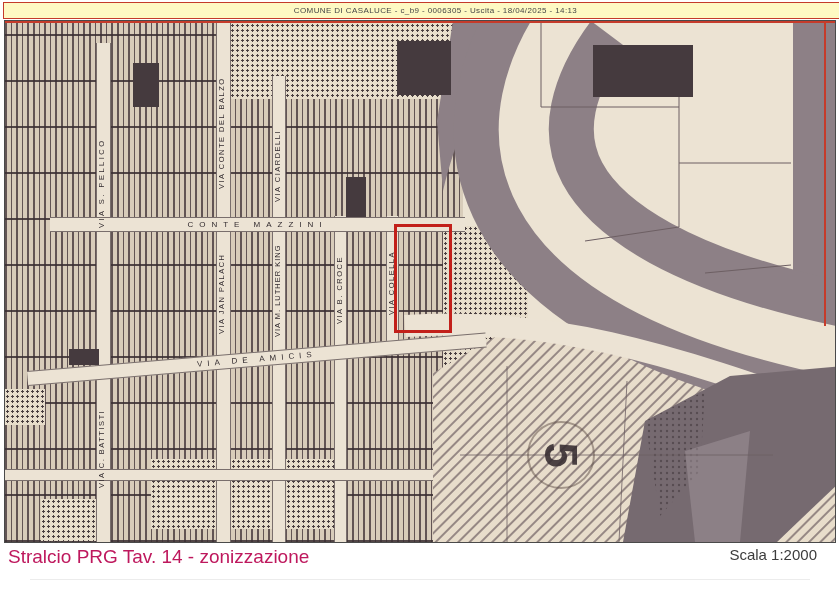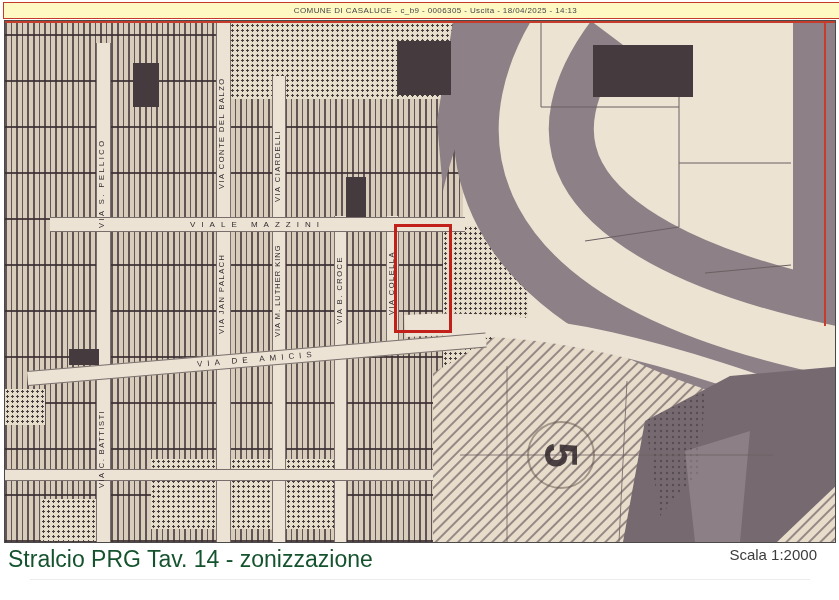--- a/index.html
+++ b/index.html
@@ -37,21 +37,21 @@
     display:flex;align-items:center;justify-content:center;
     transform:rotate(-4.8deg);transform-origin:left top;}
   .redbox{position:absolute;z-index:6;border:3px solid #c2201a;background:rgba(0,0,0,0);}
   .zone{position:absolute;z-index:5;border:2px solid rgba(95,80,72,.5);border-radius:50%;
     display:flex;align-items:center;justify-content:center;}
   .zone span{font-size:46px;font-weight:bold;color:#362c30;transform:rotate(90deg);opacity:.88;}
   .redline-top{position:absolute;z-index:7;left:0;top:0;width:100%;height:2px;background:#c63b2a;}
   .redline-right{position:absolute;z-index:7;left:819px;top:0;width:2px;height:305px;background:#c63b2a;}
 
   
-  .ftitle{position:absolute;left:8px;top:546px;font-size:23px;color:#14532d;z-index:8;}
+  .ftitle{position:absolute;left:8px;top:546px;font-size:19px;color:#be185d;z-index:8;}
   .fscale{position:absolute;right:22px;top:546px;font-size:15px;color:#3c3c3c;z-index:8;}
   .fline{position:absolute;left:30px;top:579px;width:780px;height:1px;background:#ececec;z-index:8;}
 </style>
 </head>
 <body>
 
 <div class="page">
 
   <div class="hdr">
     <span>COMUNE DI CASALUCE - c_b9 - 0006305 - Uscita - 18/04/2025 - 14:13</span>
@@ -66,21 +66,21 @@
     <div class="stip" style="left:146px;top:438px;width:185px;height:70px;"></div>
     <div class="stip" style="left:36px;top:478px;width:66px;height:42px;"></div>
     <div class="stip" style="left:0px;top:368px;width:40px;height:36px;"></div>
 
     <div class="st-v" style="left:91px;top:22px;width:13px;height:499px;"></div>
     <div class="st-v" style="left:211px;top:0px;width:13px;height:521px;"></div>
     <div class="st-v" style="left:267px;top:55px;width:12px;height:466px;"></div>
     <div class="st-v" style="left:329px;top:195px;width:11px;height:326px;"></div>
     <div class="st-v" style="left:381px;top:195px;width:11px;height:125px;"></div>
     <div class="st-h" style="left:45px;top:196px;width:415px;height:13px;">
-      <span class="hlabel">VIALE MAZZINI</span>
+      <span class="hlabel">CONTE MAZZINI</span>
     </div>
     <div class="st-h" style="left:0px;top:448px;width:455px;height:10px;"></div>
     <div class="deamicis" style="left:22px;top:350px;width:460px;height:13px;">
       <span class="hlabel" style="letter-spacing:5px;">VIA DE AMICIS</span>
     </div>
 
     <svg class="gfx" width="830" height="521" viewBox="0 0 830 521">
       <defs>
         <pattern id="diagHatch" width="8" height="8" patternUnits="userSpaceOnUse" patternTransform="rotate(45)">
           <rect width="8" height="8" fill="#e8ddcb"></rect>

